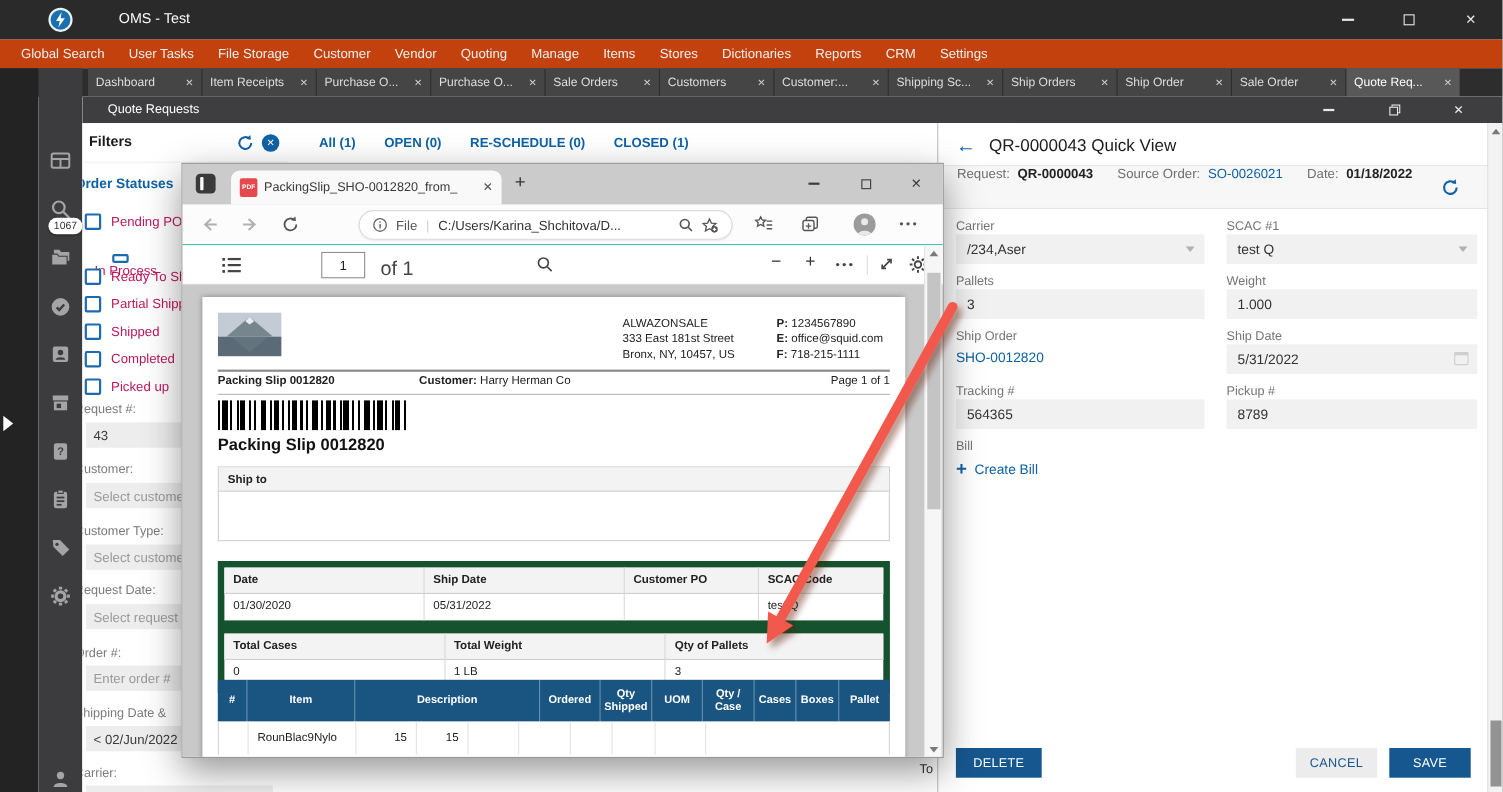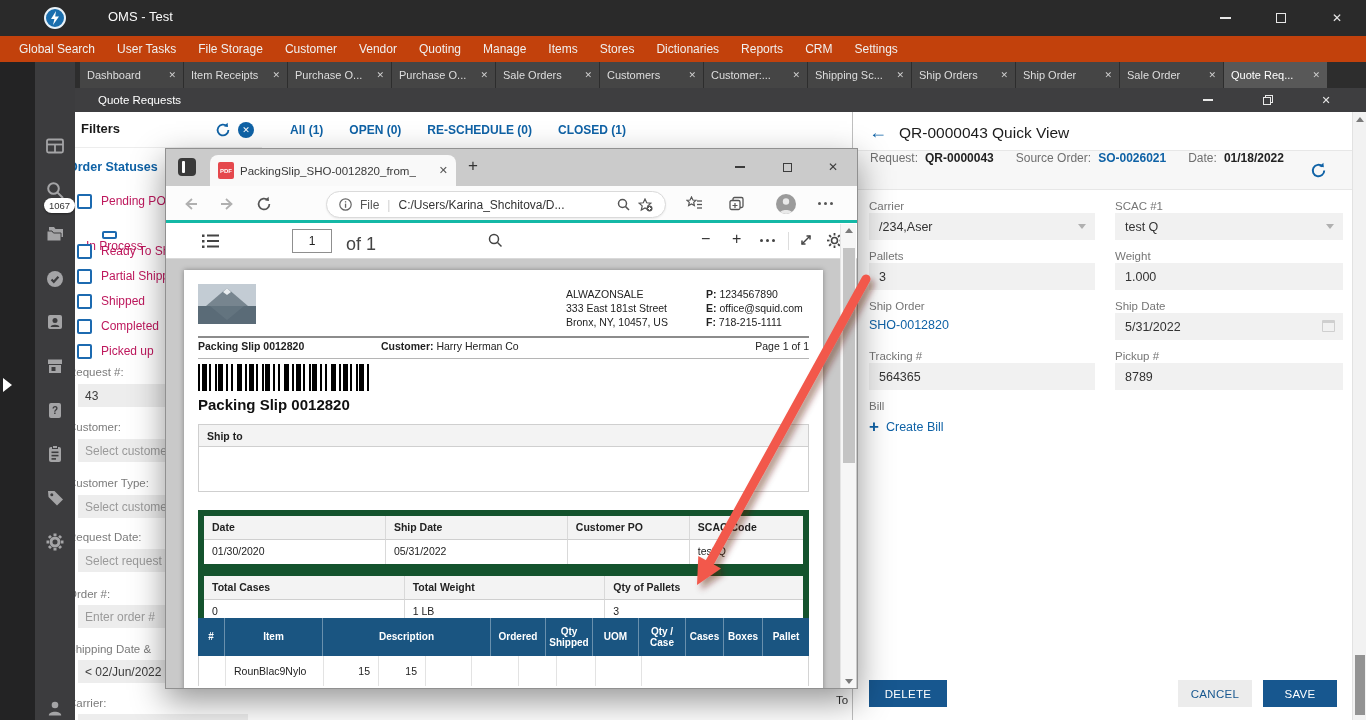--- a/index.html
+++ b/index.html
@@ -44,21 +44,21 @@
 .finput.val{color:#3c3c3c}
 .caret{width:0;height:0;border-left:4.5px solid transparent;border-right:4.5px solid transparent;border-top:5px solid #b0b0b0}
 #partialto{position:absolute;left:761px;top:606px;font-size:11.5px;color:#333}
 
 #quickview{position:absolute;left:852px;top:112px;width:514px;height:608px;background:#fff;border-left:1px solid #bfbfbf;z-index:5}
 #qvback{position:absolute;left:16px;top:10px;font-size:18px;font-weight:bold;color:#0f62a6}
 #qvtitle{position:absolute;left:46px;top:12px;font-size:15.5px;color:#1c1c1c}
 #qvmeta{position:absolute;left:0;top:38px;width:500px;height:40px;background:#f7f7f7;border-top:1px solid #e7e7e7;border-bottom:1px solid #e7e7e7;display:flex;align-items:flex-start;gap:7px;padding-left:17px;font-size:12px}
 .mlab{color:#6f6f6f}
 .mval{color:#222;font-weight:bold}
-.mlink{color:#0f62a6;font-weight:bold}
+.mlink{color:#0f62a6;font-weight:normal}
 .gap{width:8px}
 .qv-label{position:absolute;left:0;top:2px;font-size:11.5px;color:#767676}
 .qv-ctl{position:absolute;left:0;top:15px;width:100%;height:27px;background:#f1f1f1;display:flex;align-items:center;padding:0 10px;font-size:12.5px;color:#333}
 .qv-ctl .caret{position:absolute;right:9px;top:11px}
 .qvf{position:absolute}
 .qvlink{color:#0f62a6;font-size:12.5px}
 .calic{position:absolute;right:8px;top:7px;width:13px;height:12px;border:1.4px solid #cfcfcf;border-top:3.5px solid #cfcfcf;border-radius:1px}
 .btn{position:absolute;top:568px;height:27px;display:flex;align-items:center;justify-content:center;font-size:11.5px;letter-spacing:.3px}
 .btn.blue{background:#17578f;color:#fff}
 .btn.gray{background:#ececec;color:#17578f}
@@ -71,21 +71,21 @@
 #wsicon{position:absolute;left:12px;top:9px;width:18px;height:18px;background:#3a3a3a;border-radius:4px}
 #wsicon::after{content:"";position:absolute;left:4px;top:3px;width:3px;height:12px;background:#fff;border-radius:1px}
 #btab{position:absolute;left:44px;top:6px;width:246px;height:31px;background:#f9f9f9;border-radius:8px 8px 0 0;display:flex;align-items:center;padding:0 8px;gap:6px}
 #pdfic{width:16px;height:17px;background:#e5484d;border-radius:2px;color:#fff;font-size:6px;font-weight:bold;display:flex;align-items:center;justify-content:center;flex:none}
 #btablab{flex:1;font-size:11.5px;color:#3a3a3a;overflow:hidden;white-space:nowrap;text-overflow:ellipsis}
 #btabx{font-size:11px;color:#555}
 #bplus{position:absolute;left:302px;top:7px;font-size:17px;color:#333}
 .bwc{position:absolute;top:10px;width:18px;height:16px;color:#3c3c3c;font-size:12px;display:flex;align-items:center;justify-content:center}
 .bwc .sq{width:9px;height:9px;border:1.2px solid #3c3c3c}
 .bwc .mini{width:10px;height:1.4px;background:#3c3c3c}
-#bnav{position:absolute;left:0;top:37px;width:691px;height:37px;background:#fcfcfc;border-bottom:3px solid #14b8a6}
+#bnav{position:absolute;left:0;top:37px;width:691px;height:37px;background:#fcfcfc;border-bottom:1px solid #14b8a6}
 #bpill{position:absolute;left:160px;top:5px;width:340px;height:27px;background:#fff;border:1px solid #dadada;border-radius:14px;box-shadow:0 1px 2px rgba(0,0,0,.07);display:flex;align-items:center;gap:8px;padding:0 12px;font-size:12px}
 #bpill .sep{color:#d0d0d0}
 #bpill .url{color:#333;flex:1;overflow:hidden;white-space:nowrap;text-overflow:ellipsis}
 #bpill .fl{color:#555}
 #pdfbar{position:absolute;left:0;top:74px;width:691px;height:36px;background:#fff;border-bottom:1px solid #d9d9d9}
 #pagebox{position:absolute;left:126px;top:6px;width:40px;height:24px;border:1px solid #8f8f8f;display:flex;align-items:center;justify-content:center;font-size:12px;color:#222}
 #of1{position:absolute;left:180px;top:11px;font-size:18px;color:#444}
 .zbtn{position:absolute;top:7px;font-size:16px;color:#333}
 #pdivider{position:absolute;left:622px;top:9px;width:1px;height:18px;background:#ddd}
 #bcontent{position:absolute;left:0;top:110px;width:691px;height:429px;background:#c9c9c9;overflow:hidden}

